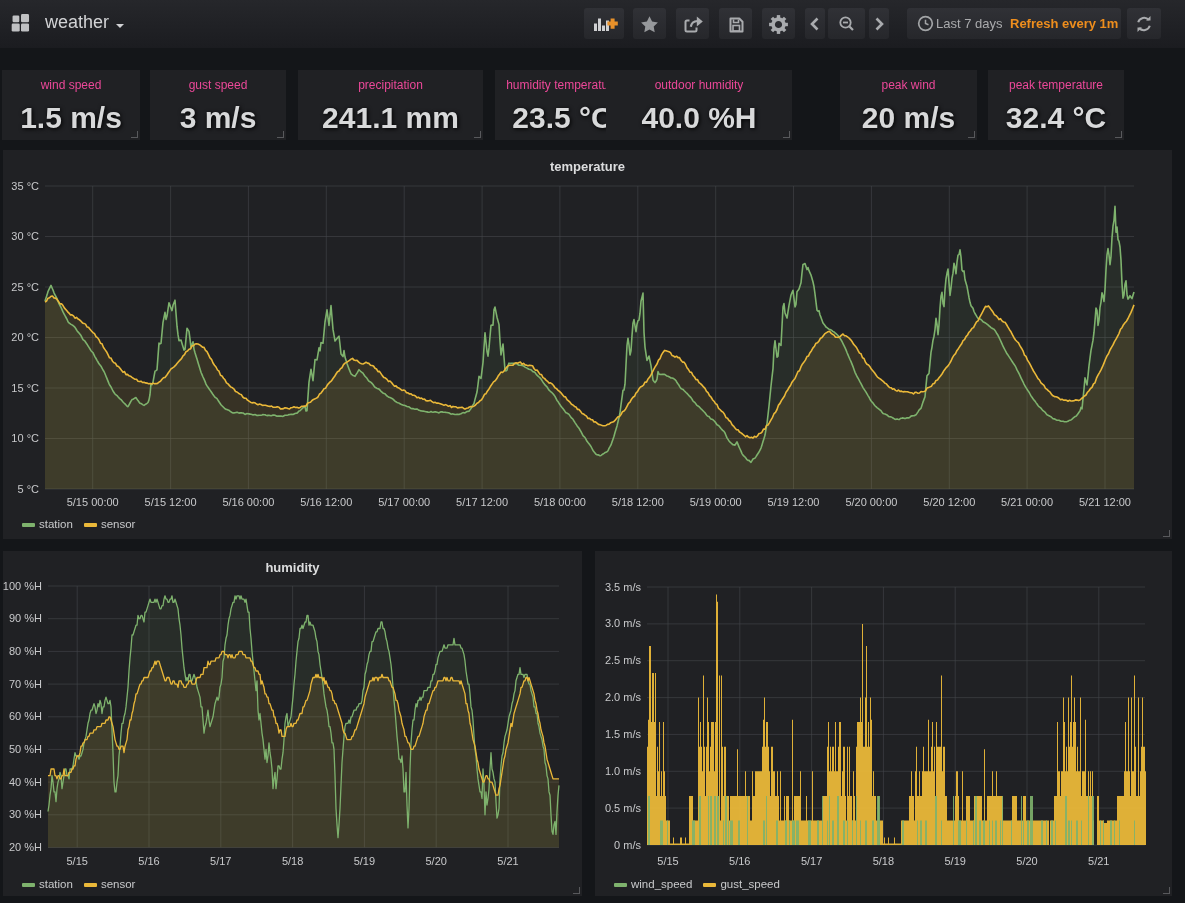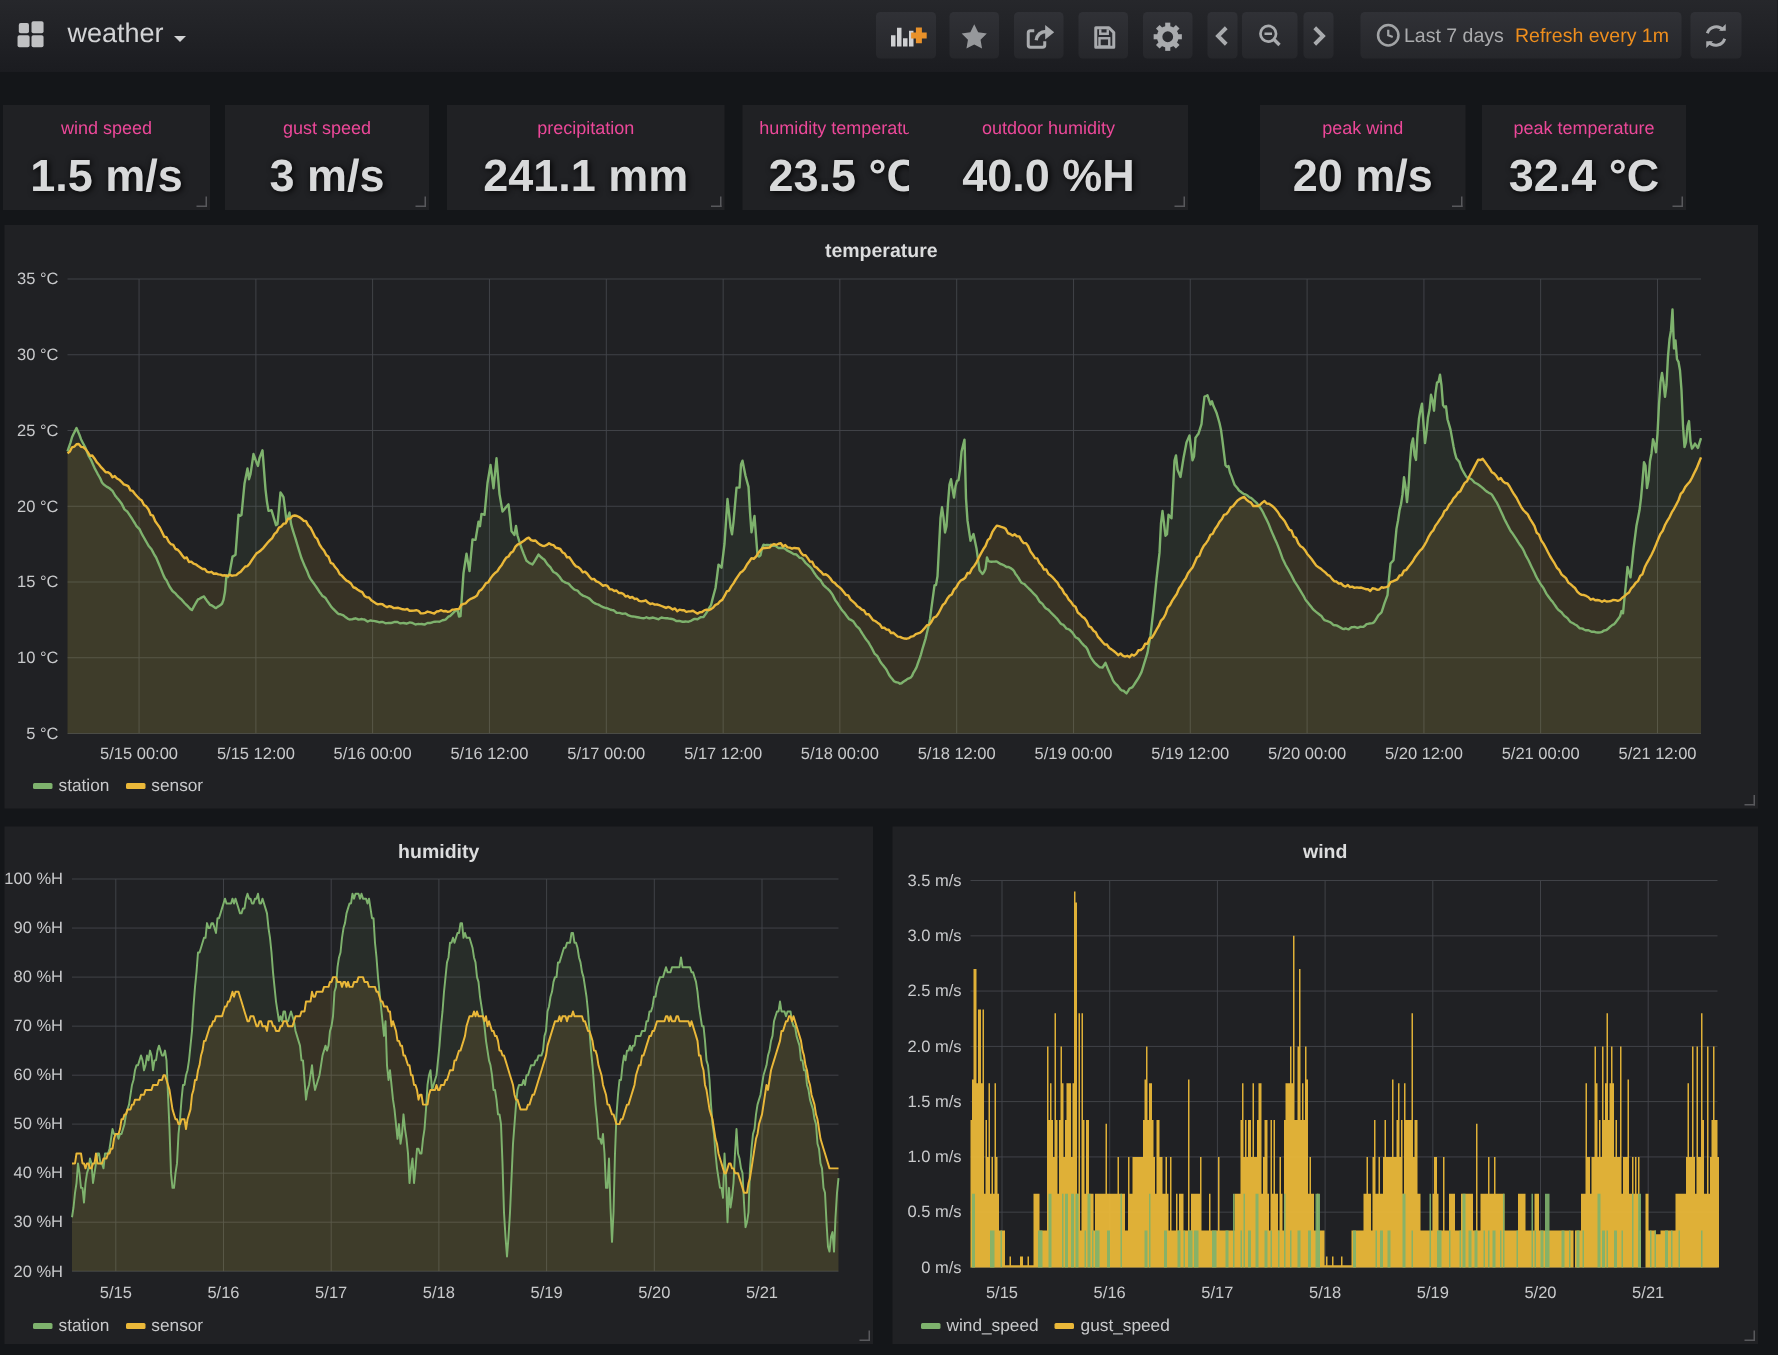--- a/index.html
+++ b/index.html
@@ -92,21 +92,21 @@
  <div class="tbtn" style="left:869px;width:20px"></div>
  <svg width="20" height="30" style="left:869px;top:9px" viewBox="0 0 20 30">
       <path d="M7.5 9.5L13 15l-5.5 5.5" fill="none" stroke="#a9abae" stroke-width="2.6"></path>
     </svg>
  <div class="tbtn" style="left:907px;width:214px"></div>
  <svg width="17" height="17" style="left:917px;top:15px" viewBox="0 0 17 17">
       <circle cx="8.5" cy="8.5" r="6.8" fill="none" stroke="#a2a4a6" stroke-width="1.7"></circle>
       <path d="M8.5 4.8V8.5l3 1.2" fill="none" stroke="#a2a4a6" stroke-width="1.5"></path>
     </svg>
  <div style="position:absolute;left:936px;top:16px;font-size:13px;color:#aaabad">Last 7 days</div>
- <div style="position:absolute;left:1010px;top:16px;font-size:13px;font-weight:normal;color:#ee8e1d">Refresh every 1m</div>
+ <div style="position:absolute;left:1010px;top:16px;font-size:13px;font-weight:bold;color:#ee8e1d">Refresh every 1m</div>
  <div class="tbtn" style="left:1127px;width:34px"></div>
  <svg width="34" height="30" style="left:1127px;top:9px" viewBox="0 0 34 30">
       <g stroke="#a9abae" fill="none" stroke-width="2">
         <path d="M11.2 13.2a6.2 6.2 0 0 1 10.6-2.2"></path>
         <path d="M22.8 16.8a6.2 6.2 0 0 1-10.6 2.2"></path>
       </g>
       <path d="M23.5 7v4.5H19z" fill="#a9abae"></path>
       <path d="M10.5 23v-4.5H15z" fill="#a9abae"></path>
     </svg>
 </div>
@@ -235,21 +235,20 @@
       <text x="217.8" y="314" fill="#c8c9cb" font-size="11" text-anchor="middle">5/17</text>
       <text x="289.6" y="314" fill="#c8c9cb" font-size="11" text-anchor="middle">5/18</text>
       <text x="361.4" y="314" fill="#c8c9cb" font-size="11" text-anchor="middle">5/19</text>
       <text x="433.2" y="314" fill="#c8c9cb" font-size="11" text-anchor="middle">5/20</text>
       <text x="505.0" y="314" fill="#c8c9cb" font-size="11" text-anchor="middle">5/21</text>
     </svg>
  <div class="legend" style="left:19px;top:327px"><span class="lbox" style="background:#7eb26d"></span><span class="lit">station</span><span class="lbox" style="background:#eab839"></span><span class="lit">sensor</span></div>
  <div class="rsz"></div>
 </div>
 <div class="panel" style="left:595px;top:551px;width:577px;height:345px">
- <div class="ptitle">wind</div>
  <svg width="577" height="345" viewBox="0 0 577 345">
       <line x1="52" y1="294.0" x2="550" y2="294.0" stroke="#44464c" stroke-width="0.6"></line>
       <line x1="52" y1="257.1" x2="550" y2="257.1" stroke="#44464c" stroke-width="0.6"></line>
       <line x1="52" y1="220.3" x2="550" y2="220.3" stroke="#44464c" stroke-width="0.6"></line>
       <line x1="52" y1="183.4" x2="550" y2="183.4" stroke="#44464c" stroke-width="0.6"></line>
       <line x1="52" y1="146.6" x2="550" y2="146.6" stroke="#44464c" stroke-width="0.6"></line>
       <line x1="52" y1="109.7" x2="550" y2="109.7" stroke="#44464c" stroke-width="0.6"></line>
       <line x1="52" y1="72.9" x2="550" y2="72.9" stroke="#44464c" stroke-width="0.6"></line>
       <line x1="52" y1="36.0" x2="550" y2="36.0" stroke="#44464c" stroke-width="0.6"></line>
       <line x1="73.0" y1="36" x2="73.0" y2="294" stroke="#44464c" stroke-width="0.6"></line>

